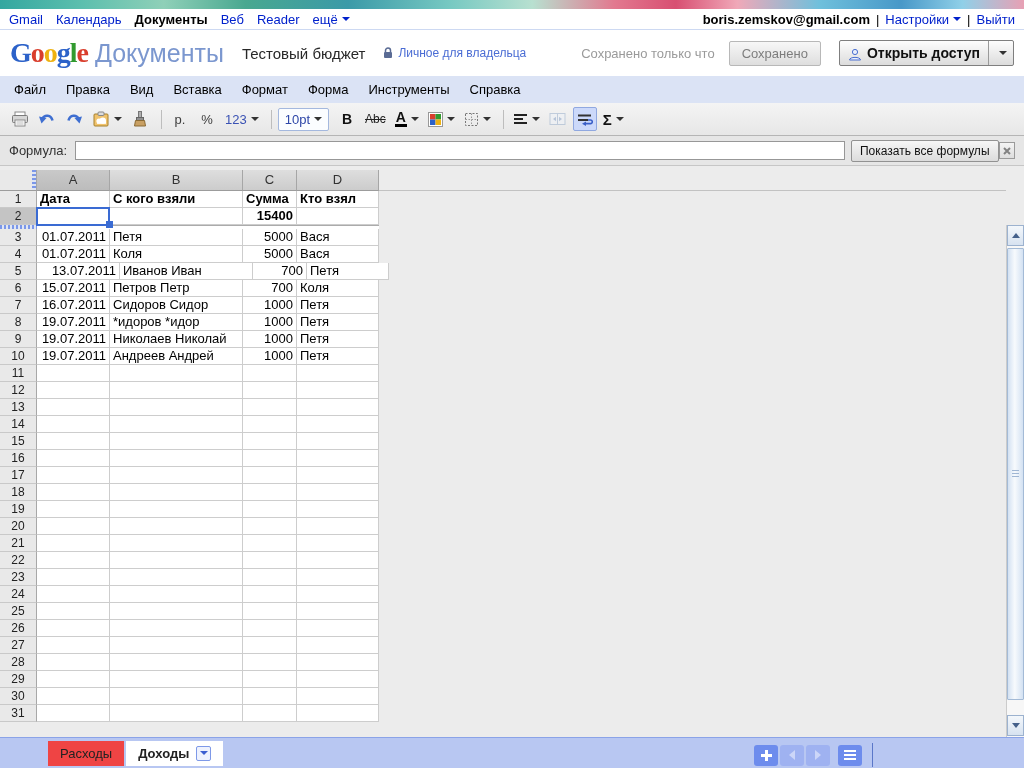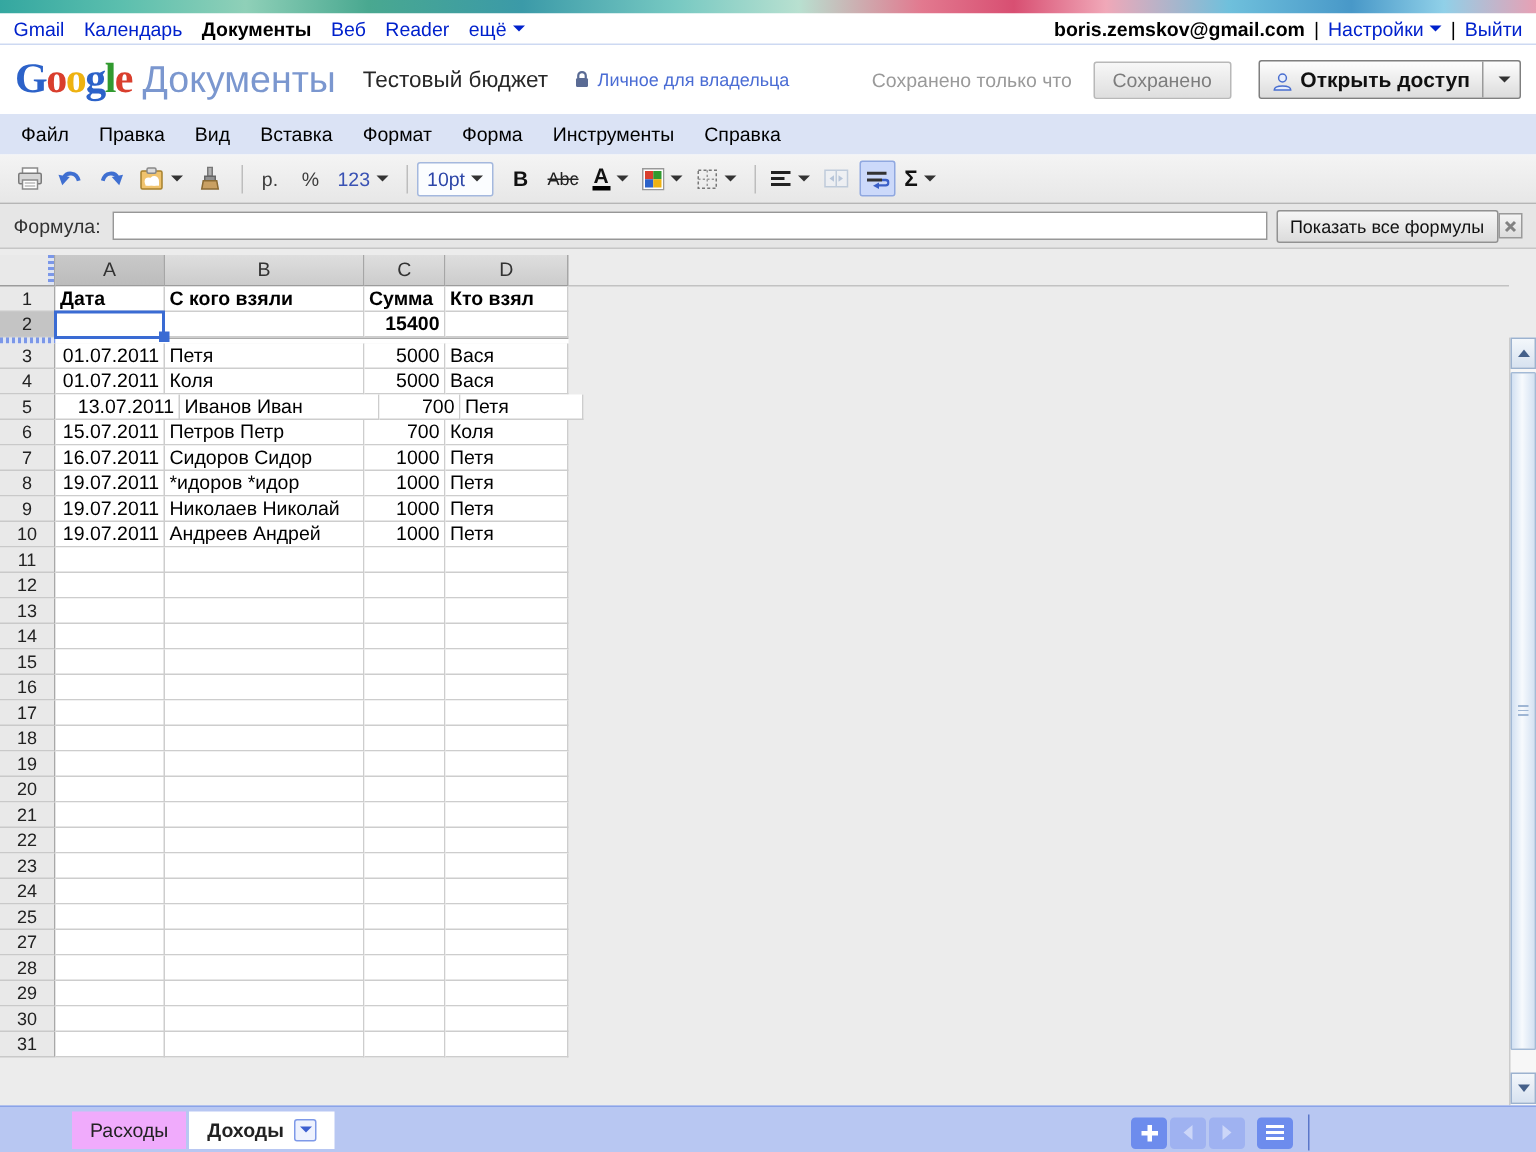--- a/index.html
+++ b/index.html
@@ -92,21 +92,21 @@
   .tri-up { width:0; height:0; border-left:4px solid transparent; border-right:4px solid transparent; border-bottom:5px solid #44608a; }
   .tri-down { width:0; height:0; border-left:4px solid transparent; border-right:4px solid transparent; border-top:5px solid #44608a; }
   .scroll-thumb { position:absolute; left:0; top:23px; width:17px; height:452px; border:1px solid #a3bad6; border-radius:1px;
      background:linear-gradient(90deg,#d3e1f2,#f7fafd 45%,#d3e1f2); cursor:pointer; }
   .scroll-thumb::after { content:""; position:absolute; left:4px; top:50%; margin-top:-4px; width:7px; height:8px;
      background:repeating-linear-gradient(180deg,#9fb6d4 0 1px,transparent 1px 3px); }
 
   
   .footer { position:relative; height:31px; background:#b8c7f2; border-top:1px solid #8ba3e8; display:flex; align-items:center; }
   .tabs { margin-left:48px; display:flex; }
-  .tab { font-size:13px; color:#222; background:#f0abfc; padding:5px 12px; margin-right:2px; cursor:pointer; display:flex; align-items:center; }
+  .tab { font-size:13px; color:#222; background:#ef4444; padding:5px 12px; margin-right:2px; cursor:pointer; display:flex; align-items:center; }
   .tab.active { background:#fff; font-weight:bold; }
   .tab-dd { width:15px; height:15px; border:1px solid #7e99e8; border-radius:2px; background:#eef2fe; display:flex; align-items:center; justify-content:center; margin-left:7px; cursor:pointer; }
   .tab-dd .caret { margin:0; border-top-color:#3c5fd0; }
   .footer-btns { position:absolute; left:754px; top:5px; display:flex; align-items:center; }
   .fbtn { width:24px; height:21px; border-radius:3px; margin-right:2px; display:flex; align-items:center; justify-content:center; cursor:pointer; position:relative; }
   .fbtn.dark { background:#6d8ced; }
   .fbtn.light { background:#9fb2f1; }
   .plus-icon::before { content:""; position:absolute; width:11px; height:3px; background:#fff; }
   .plus-icon::after { content:""; position:absolute; width:3px; height:11px; background:#fff; }
   .tri-left { width:0; height:0; border-top:5px solid transparent; border-bottom:5px solid transparent; border-right:6px solid #ccd6f8; }
@@ -490,20 +490,27 @@
           <div class="cell" style="width: 82px; text-align: left;"></div>
         </div>
         <div class="grow">
           <div class="row-hdr">25</div>
           <div class="cell" style="width: 73px; text-align: right;"></div>
           <div class="cell" style="width: 133px; text-align: left;"></div>
           <div class="cell" style="width: 54px; text-align: right;"></div>
           <div class="cell" style="width: 82px; text-align: left;"></div>
         </div>
         <div class="grow">
+          <div class="row-hdr">26</div>
+          <div class="cell" style="width: 73px; text-align: right;"></div>
+          <div class="cell" style="width: 133px; text-align: left;"></div>
+          <div class="cell" style="width: 54px; text-align: right;"></div>
+          <div class="cell" style="width: 82px; text-align: left;"></div>
+        </div>
+        <div class="grow">
           <div class="row-hdr">27</div>
           <div class="cell" style="width: 73px; text-align: right;"></div>
           <div class="cell" style="width: 133px; text-align: left;"></div>
           <div class="cell" style="width: 54px; text-align: right;"></div>
           <div class="cell" style="width: 82px; text-align: left;"></div>
         </div>
         <div class="grow">
           <div class="row-hdr">28</div>
           <div class="cell" style="width: 73px; text-align: right;"></div>
           <div class="cell" style="width: 133px; text-align: left;"></div>

